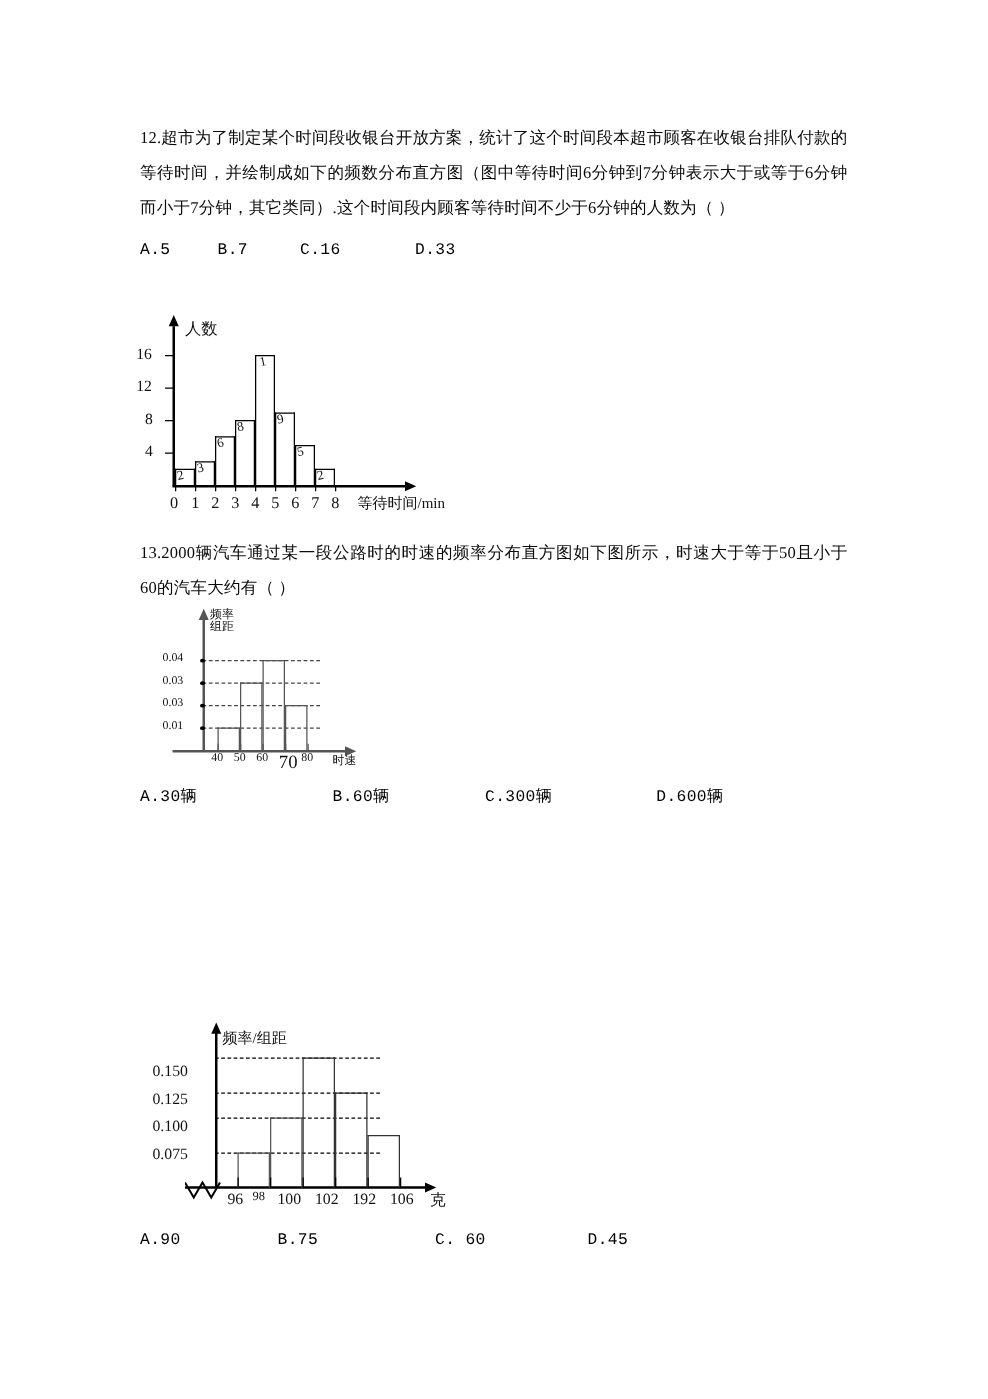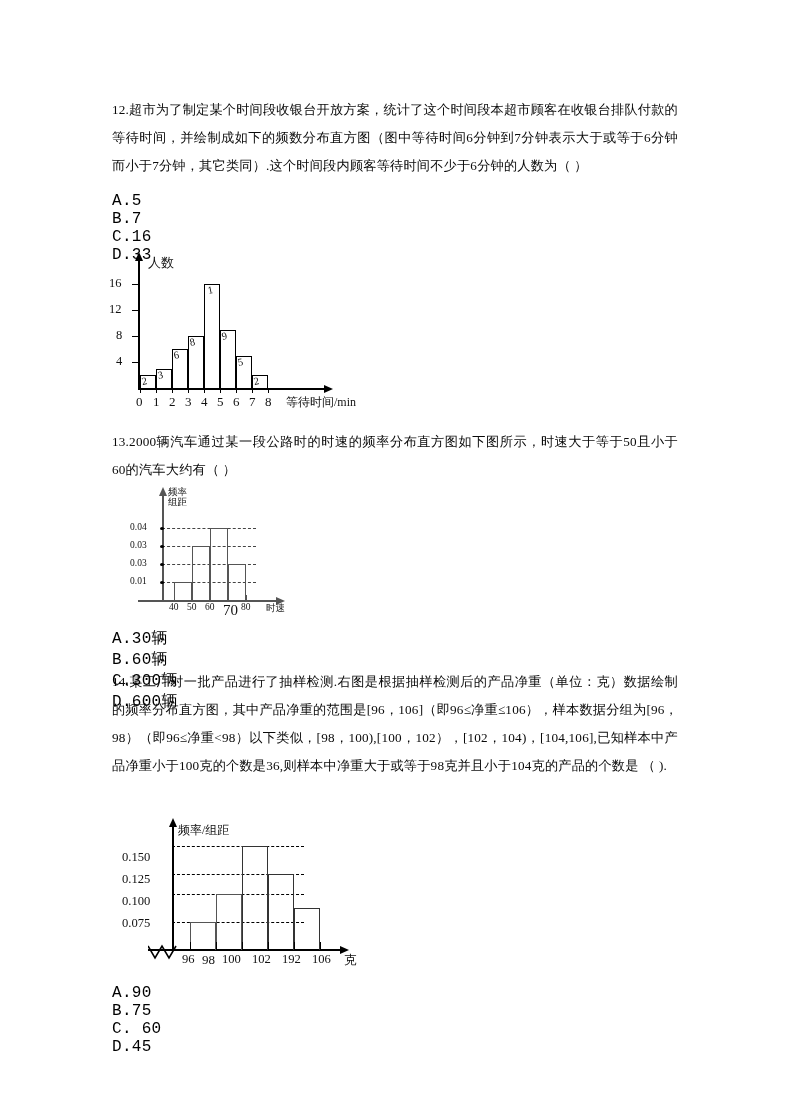--- a/index.html
+++ b/index.html
@@ -29,25 +29,24 @@
   }
   .qtext {
     font-size: 13.2px;
     line-height: 28px;
     text-align: justify;
     letter-spacing: 0.2px;
     color: #0a0a0a;
   }
   .options {
     font-family: "Liberation Mono", "DejaVu Sans Mono", monospace;
-    font-size: 16px;
+    font-size: 13px;
     letter-spacing: 0.3px;
     margin-top: 12px;
     display: flex;
-    flex-direction: column;
   }
   .options .opt { display: block; }
   
   .figure { position: relative; }
   .axis-line { position: absolute; background: #000; }
   .tick { position: absolute; background: #000; }
   .lbl {
     position: absolute;
     font-family: "Liberation Serif", serif;
     color: #111;
@@ -221,23 +220,20 @@
 
   <div class="content" style="top:628px;">
     <div class="options" style="margin-top:0;">
       <span class="opt" style="width:154px;">A.30辆</span>
       <span class="opt" style="width:122px;">B.60辆</span>
       <span class="opt" style="width:137px;">C.300辆</span>
       <span class="opt">D.600辆</span>
     </div>
   </div>
 
-  <div class="content" style="top:668px;">
-    <div class="qtext">14.某工厂对一批产品进行了抽样检测.右图是根据抽样检测后的产品净重（单位：克）数据绘制的频率分布直方图，其中产品净重的范围是[96，106]（即96≤净重≤106），样本数据分组为[96，98）（即96≤净重&lt;98）以下类似，[98，100),[100，102），[102，104)，[104,106],已知样本中产品净重小于100克的个数是36,则样本中净重大于或等于98克并且小于104克的产品的个数是  （     ).</div>
-  </div>
 
   <div id="fig3" class="figure">
     <div class="axis-line" style="left:60px; top:8px; width:1.8px; height:124px;"></div>
     <div class="arrow-u" style="left:57px; top:0px;"></div>
     <div class="axis-line" style="left:36px; top:131px; width:194px; height:1.8px;"></div>
     <div class="arrow-r" style="left:228px; top:128px;"></div>
 
     <div class="lbl" style="left:66px; top:4px; font-size:12px;">频率/组距</div>
 
     <div class="dash" style="left:60px; top:104px; width:132px;"></div>
@@ -261,21 +257,21 @@
     </svg>
 
     <div class="tick" style="left:78px;  top:124px; width:1.4px; height:8px;"></div>
     <div class="tick" style="left:104px; top:124px; width:1.4px; height:8px;"></div>
     <div class="tick" style="left:130px; top:124px; width:1.4px; height:8px;"></div>
     <div class="tick" style="left:156px; top:124px; width:1.4px; height:8px;"></div>
     <div class="tick" style="left:182px; top:124px; width:1.4px; height:8px;"></div>
     <div class="tick" style="left:208px; top:124px; width:1.4px; height:8px;"></div>
 
     <div class="lbl" style="left:70px;  top:134px; font-size:12.6px;">96</div>
-    <div class="lbl" style="left:90px;  top:134px; font-size:13px;">98</div>
+    <div class="lbl" style="left:90px;  top:134px; font-size:10px;">98</div>
     <div class="lbl" style="left:110px; top:134px; font-size:12.6px;">100</div>
     <div class="lbl" style="left:140px; top:134px; font-size:12.6px;">102</div>
     <div class="lbl" style="left:170px; top:134px; font-size:12.6px;">192</div>
     <div class="lbl" style="left:200px; top:134px; font-size:12.6px;">106</div>
     <div class="lbl" style="left:232px; top:134px; font-size:12.6px;">克</div>
   </div>
 
   <div class="content" style="top:984px;">
     <div class="options" style="margin-top:0;">
       <span class="opt" style="width:110px;">A.90</span>

